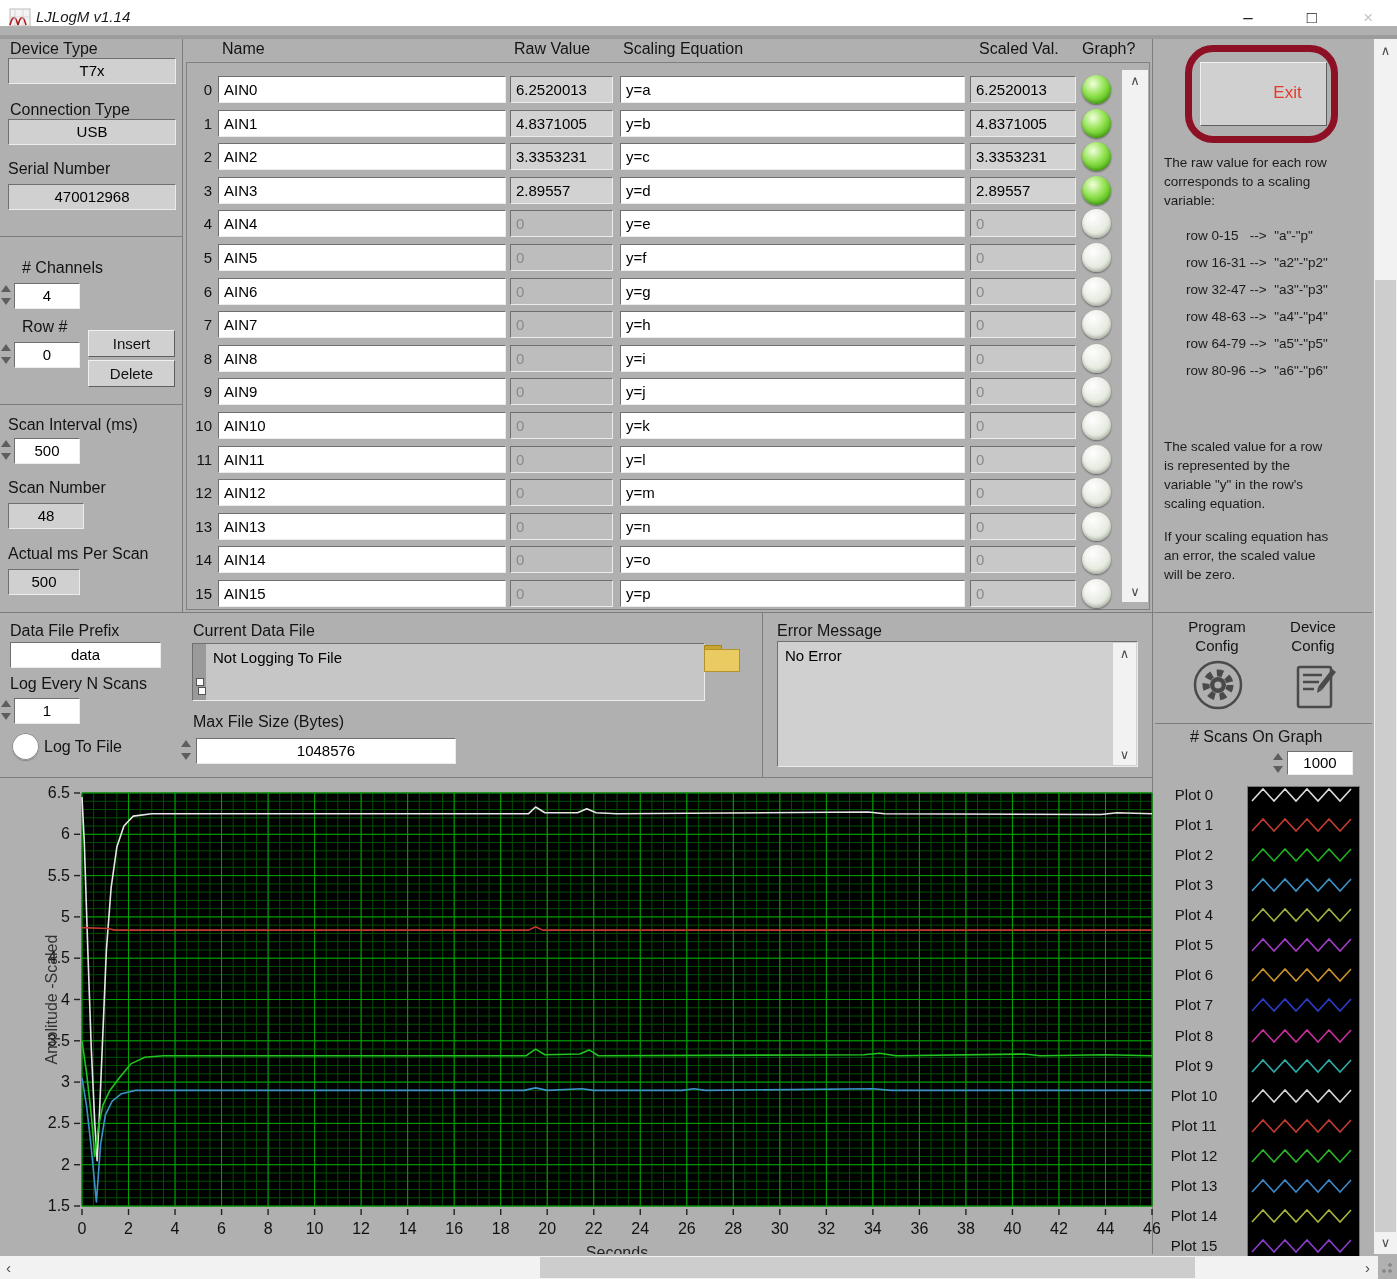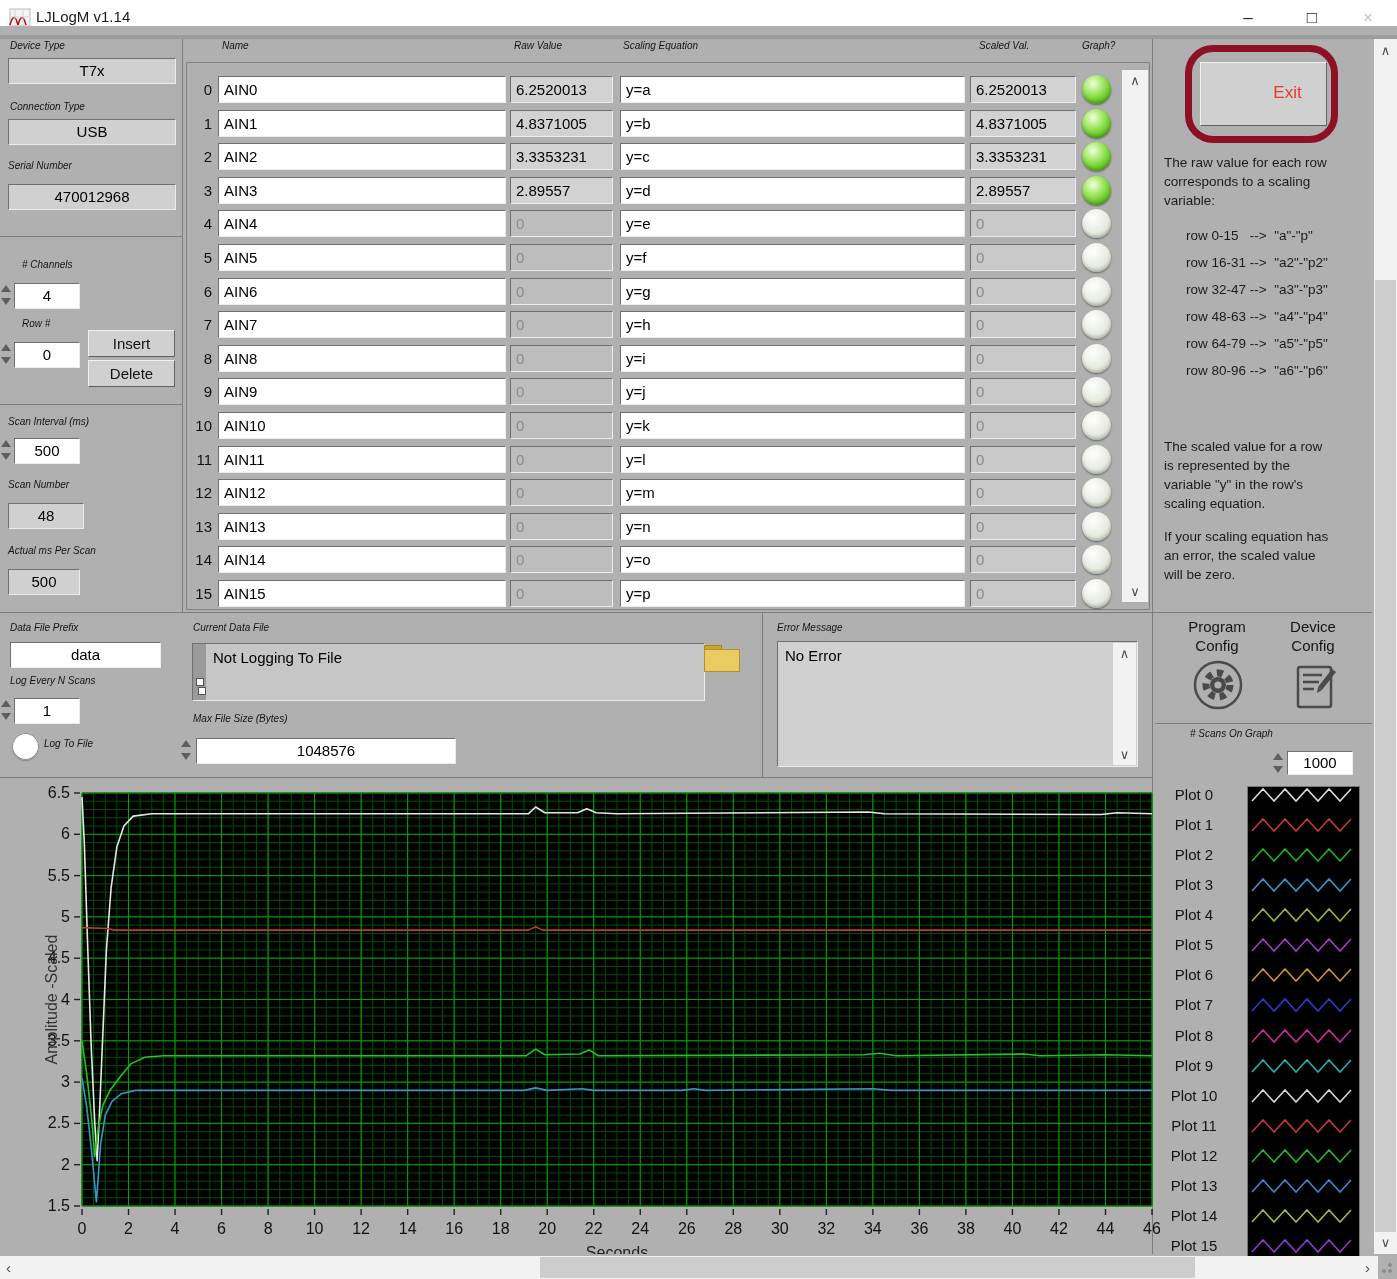--- a/index.html
+++ b/index.html
@@ -1,25 +1,25 @@
 <!DOCTYPE html>
 <html><head>
 <meta charset="utf-8">
 <style>
   html,body{margin:0;padding:0;}
   body{width:1397px;height:1279px;overflow:hidden;background:#b0b0b0;
        font-family:"Liberation Sans",sans-serif;-webkit-font-smoothing:antialiased;}
   #window{position:relative;width:1397px;height:1279px;}
   
-  #titlebar{position:absolute;left:0;top:0;width:1397px;height:26px;background:#ffffff;}
+  #titlebar{position:absolute;left:0;top:0;width:1397px;height:26px;background:#ffffff;font-style:italic;}
   #titlebar .title{position:absolute;left:36px;top:8px;font-size:15px;color:#1a1a1a;}
   .winbtn{position:absolute;top:4px;width:34px;height:28px;text-align:center;line-height:28px;font-size:17px;color:#222;}
   #strip{position:absolute;left:0;top:35px;width:1397px;height:4px;background:#9c9c9c;}
   #client{position:absolute;left:0;top:39px;width:1397px;height:1215px;background:#b0b0b0;}
-  .lbl{position:absolute;font-size:10px;color:#141414;white-space:nowrap;font-style:italic;}
+  .lbl{position:absolute;font-size:16px;color:#141414;white-space:nowrap;}
   .fld{position:absolute;box-sizing:border-box;height:26px;background:#d0d0d0;
        border:1px solid;border-color:#6f6f6f #ececec #ececec #6f6f6f;
        font-size:15px;color:#000;padding:3px 5px;white-space:nowrap;overflow:hidden;text-align:center;}
   .white{background:#ffffff;}
   .btn{position:absolute;box-sizing:border-box;background:#d0d0d0;border:1px solid;
        border-color:#f0f0f0 #5f5f5f #5f5f5f #f0f0f0;text-align:center;font-size:15px;color:#111;}
   .hline{position:absolute;height:1px;background:#7d7d7d;}
   .vline{position:absolute;width:1px;background:#7d7d7d;}
   
   .spin{position:absolute;width:12px;height:26px;}

